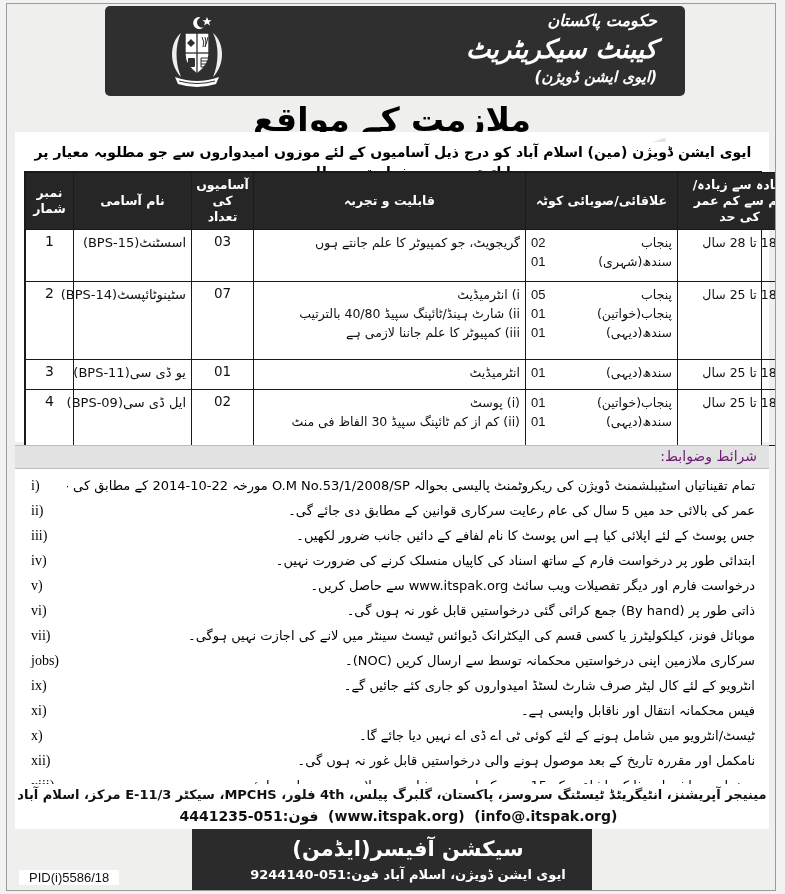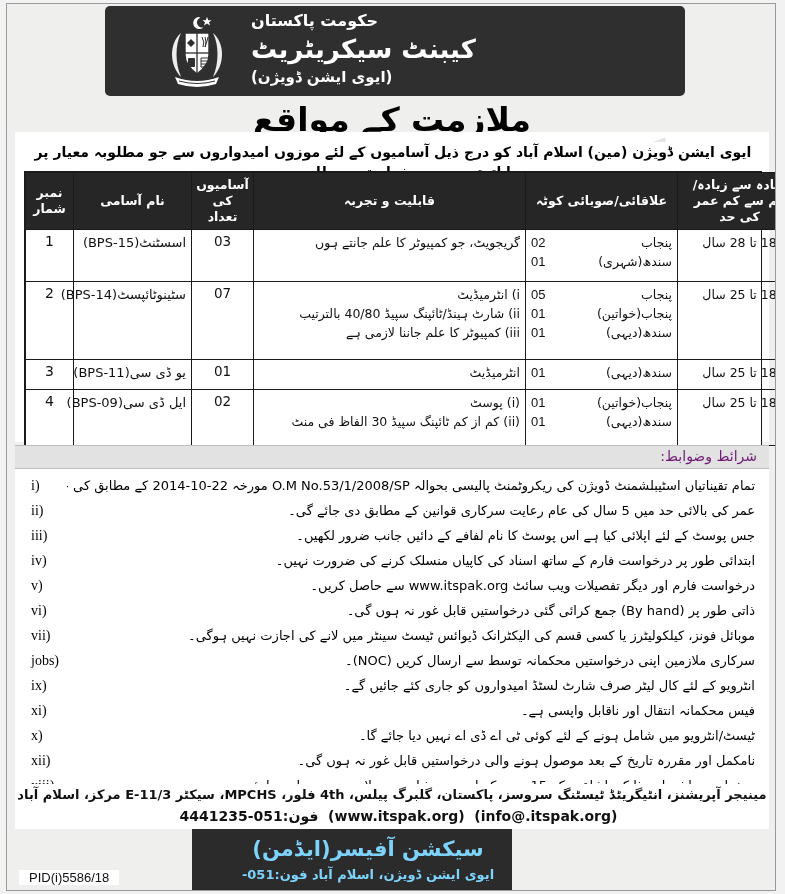--- a/index.html
+++ b/index.html
@@ -50,23 +50,24 @@
     left: 52px;
     top: 5px;
     width: 80px;
     height: 80px;
   }
   .hdr-text {
     position: absolute;
     left: 146px;
     top: 4px;
     right: 28px;
-    text-align: left;
+    text-align: right;
     color: #fff;
     direction: rtl;
+    font-style: italic;
   }
   .hdr-l1 {
     font-family: "DejaVu Sans", sans-serif;
     font-size: 16px;
     line-height: 22px;
     font-weight: 600;
     letter-spacing: 0.5px;
   }
   .hdr-l2 {
     font-family: "DejaVu Sans", sans-serif;
@@ -312,26 +313,26 @@
     direction: ltr;
     padding-left: 13px;
   }
   .addr-l2 .ph { direction: rtl; }
 
   
   .foot-plate {
     position: absolute;
     left: 185px;
     top: 825px;
-    width: 320px;
+    width: 400px;
     height: 62px;
     background: #2b2b2b;
     text-align: center;
     direction: rtl;
-    color: #7dd3fc;
+    color: #ffffff;
     box-sizing: border-box;
     padding-top: 5px;
     padding-left: 32px;
   }
   .foot-l1 {
     font-family: "DejaVu Sans", sans-serif;
     font-size: 21px;
     line-height: 30px;
     font-weight: 700;
     letter-spacing: 0.5px;

